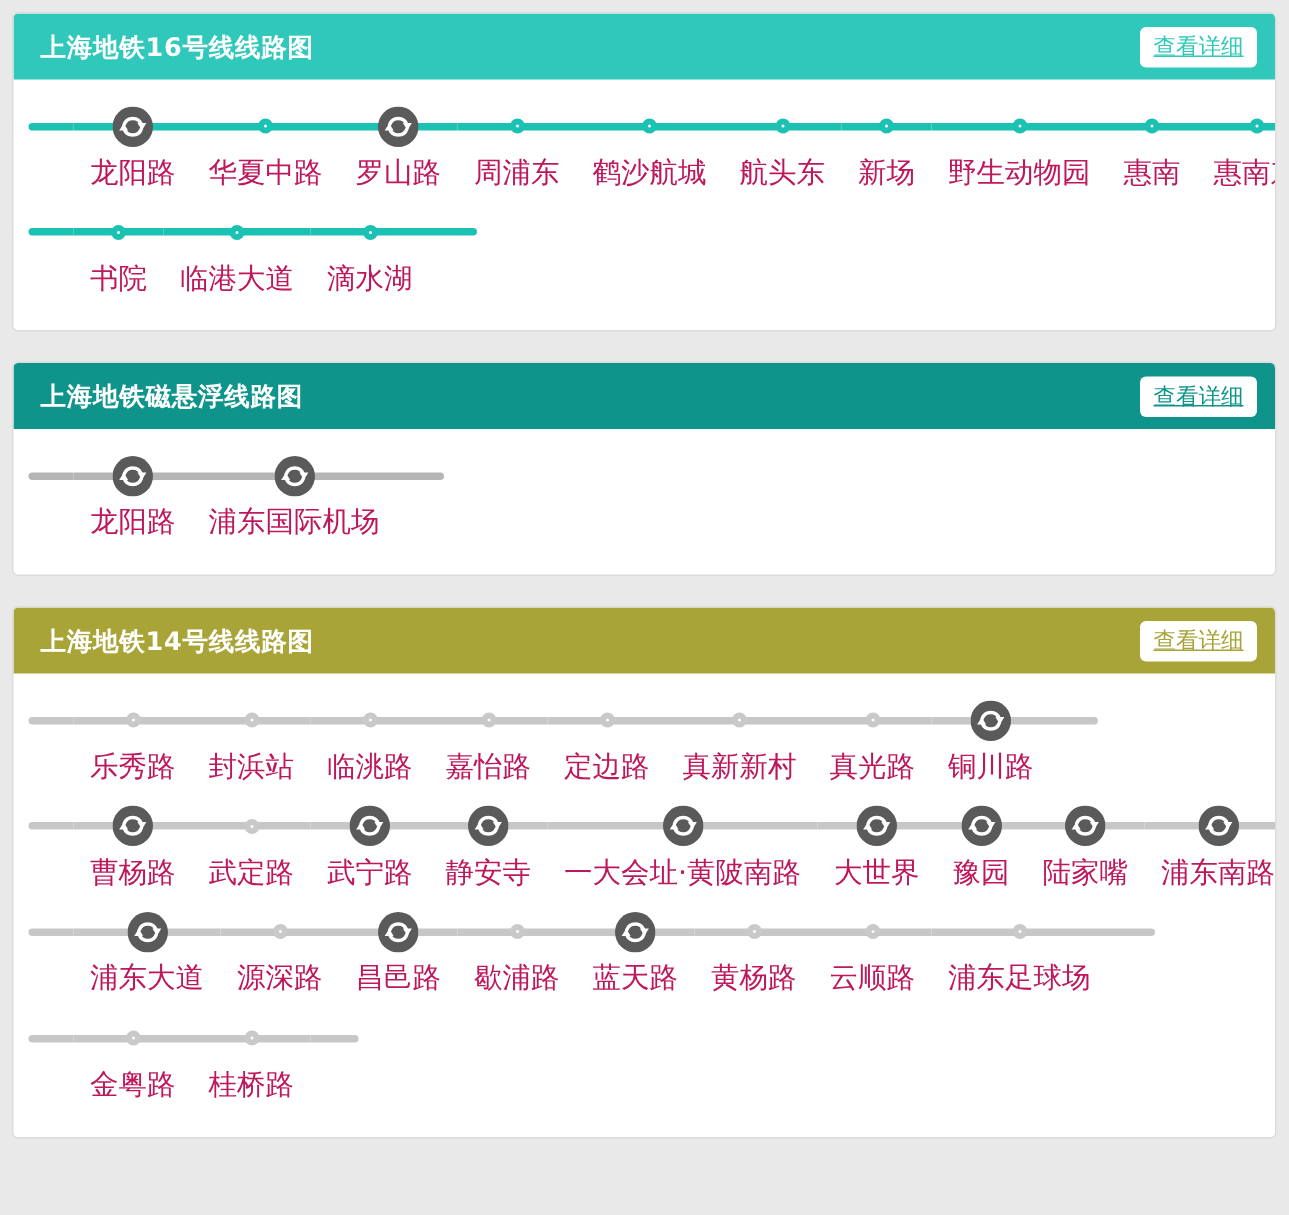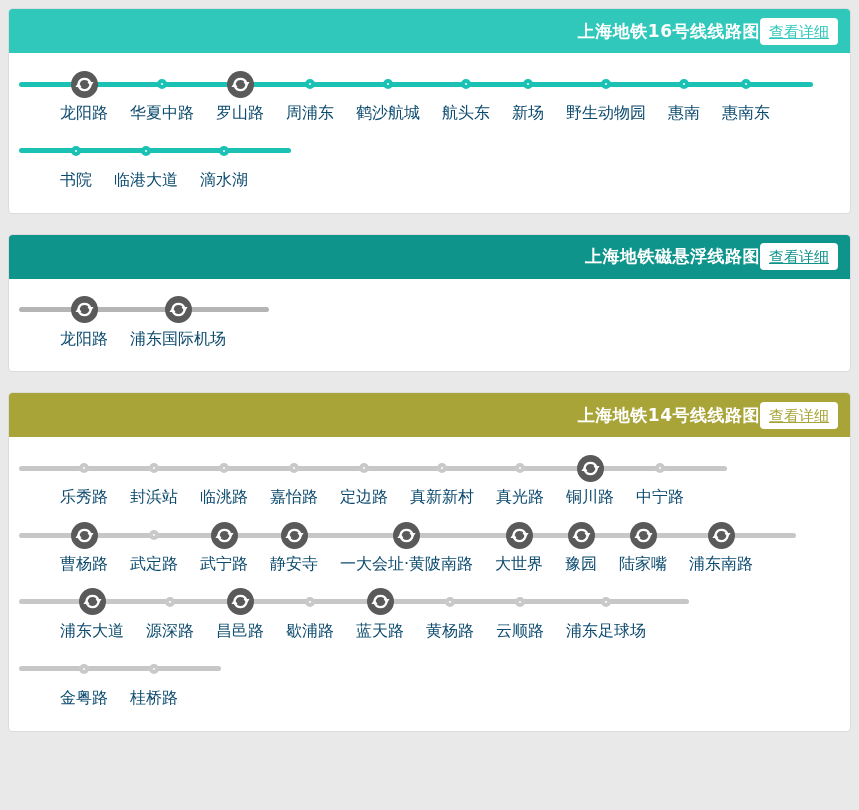--- a/index.html
+++ b/index.html
@@ -16,24 +16,25 @@
     border: 1px solid #dcdcdc;
     border-radius: 4px;
     margin-bottom: 20px;
     overflow: hidden;
   }
   .card:last-child { margin-bottom: 0; }
   .card-header {
     height: 44px;
     display: flex;
     align-items: center;
-    justify-content: flex-end;
+    justify-content: space-between;
     padding: 0 12px 0 18px;
     border-radius: 3px 3px 0 0;
     background: var(--accent);
+    gap: 16px;
   }
   .card-title {
     color: #ffffff;
     font-size: 17px;
     font-weight: bold;
     letter-spacing: 0.5px;
   }
   .detail-btn {
     background: #ffffff;
     color: var(--accent);
@@ -102,22 +103,22 @@
     border-radius: 50%;
   }
   .transfer-icon {
     width: 27px;
     height: 27px;
     color: var(--transfer);
     display: block;
   }
   .slabel {
     margin-top: 4px;
-    font-size: 16px;
-    color: #0c4a6e;
+    font-size: 19px;
+    color: #be185d;
     white-space: nowrap;
     line-height: 1.3;
   }
 </style>
 </head>
 <body>
 
 <div class="card" style="--accent: #2fc8ba; --line: #1bc2b4; --ring: #1bc2b4; --transfer: #5a5a5a;">
   <div class="card-header">
     <span class="card-title">上海地铁16号线线路图</span>
@@ -317,26 +318,20 @@
             <svg class="transfer-icon" viewBox="0 0 28 28">
               <circle cx="14" cy="14" r="14" fill="currentColor"></circle>
               <path d="M8 12.6 A6.3 6.3 0 0 1 20 12.6" stroke="#fff" stroke-width="2.4" fill="none" stroke-linecap="round"></path>
               <path d="M20 15.4 A6.3 6.3 0 0 1 8 15.4" stroke="#fff" stroke-width="2.4" fill="none" stroke-linecap="round"></path>
               <path d="M17.2 11.4 L23.4 11.4 L20.4 16.4 Z" fill="#fff"></path>
               <path d="M4.6 16.6 L10.8 16.6 L7.8 11.6 Z" fill="#fff"></path>
             </svg>
           </div>
           <div class="slabel">铜川路</div>
         </div>
-        <div class="station">
-          <div class="marker">
-            <div class="ring"></div>
-          </div>
-          <div class="slabel">中宁路</div>
-        </div>
         <div class="stub tail"></div>
       </div>
       <div class="srow">
         <div class="stub lead"></div>
         <div class="station">
           <div class="marker">
             <svg class="transfer-icon" viewBox="0 0 28 28">
               <circle cx="14" cy="14" r="14" fill="currentColor"></circle>
               <path d="M8 12.6 A6.3 6.3 0 0 1 20 12.6" stroke="#fff" stroke-width="2.4" fill="none" stroke-linecap="round"></path>
               <path d="M20 15.4 A6.3 6.3 0 0 1 8 15.4" stroke="#fff" stroke-width="2.4" fill="none" stroke-linecap="round"></path>

